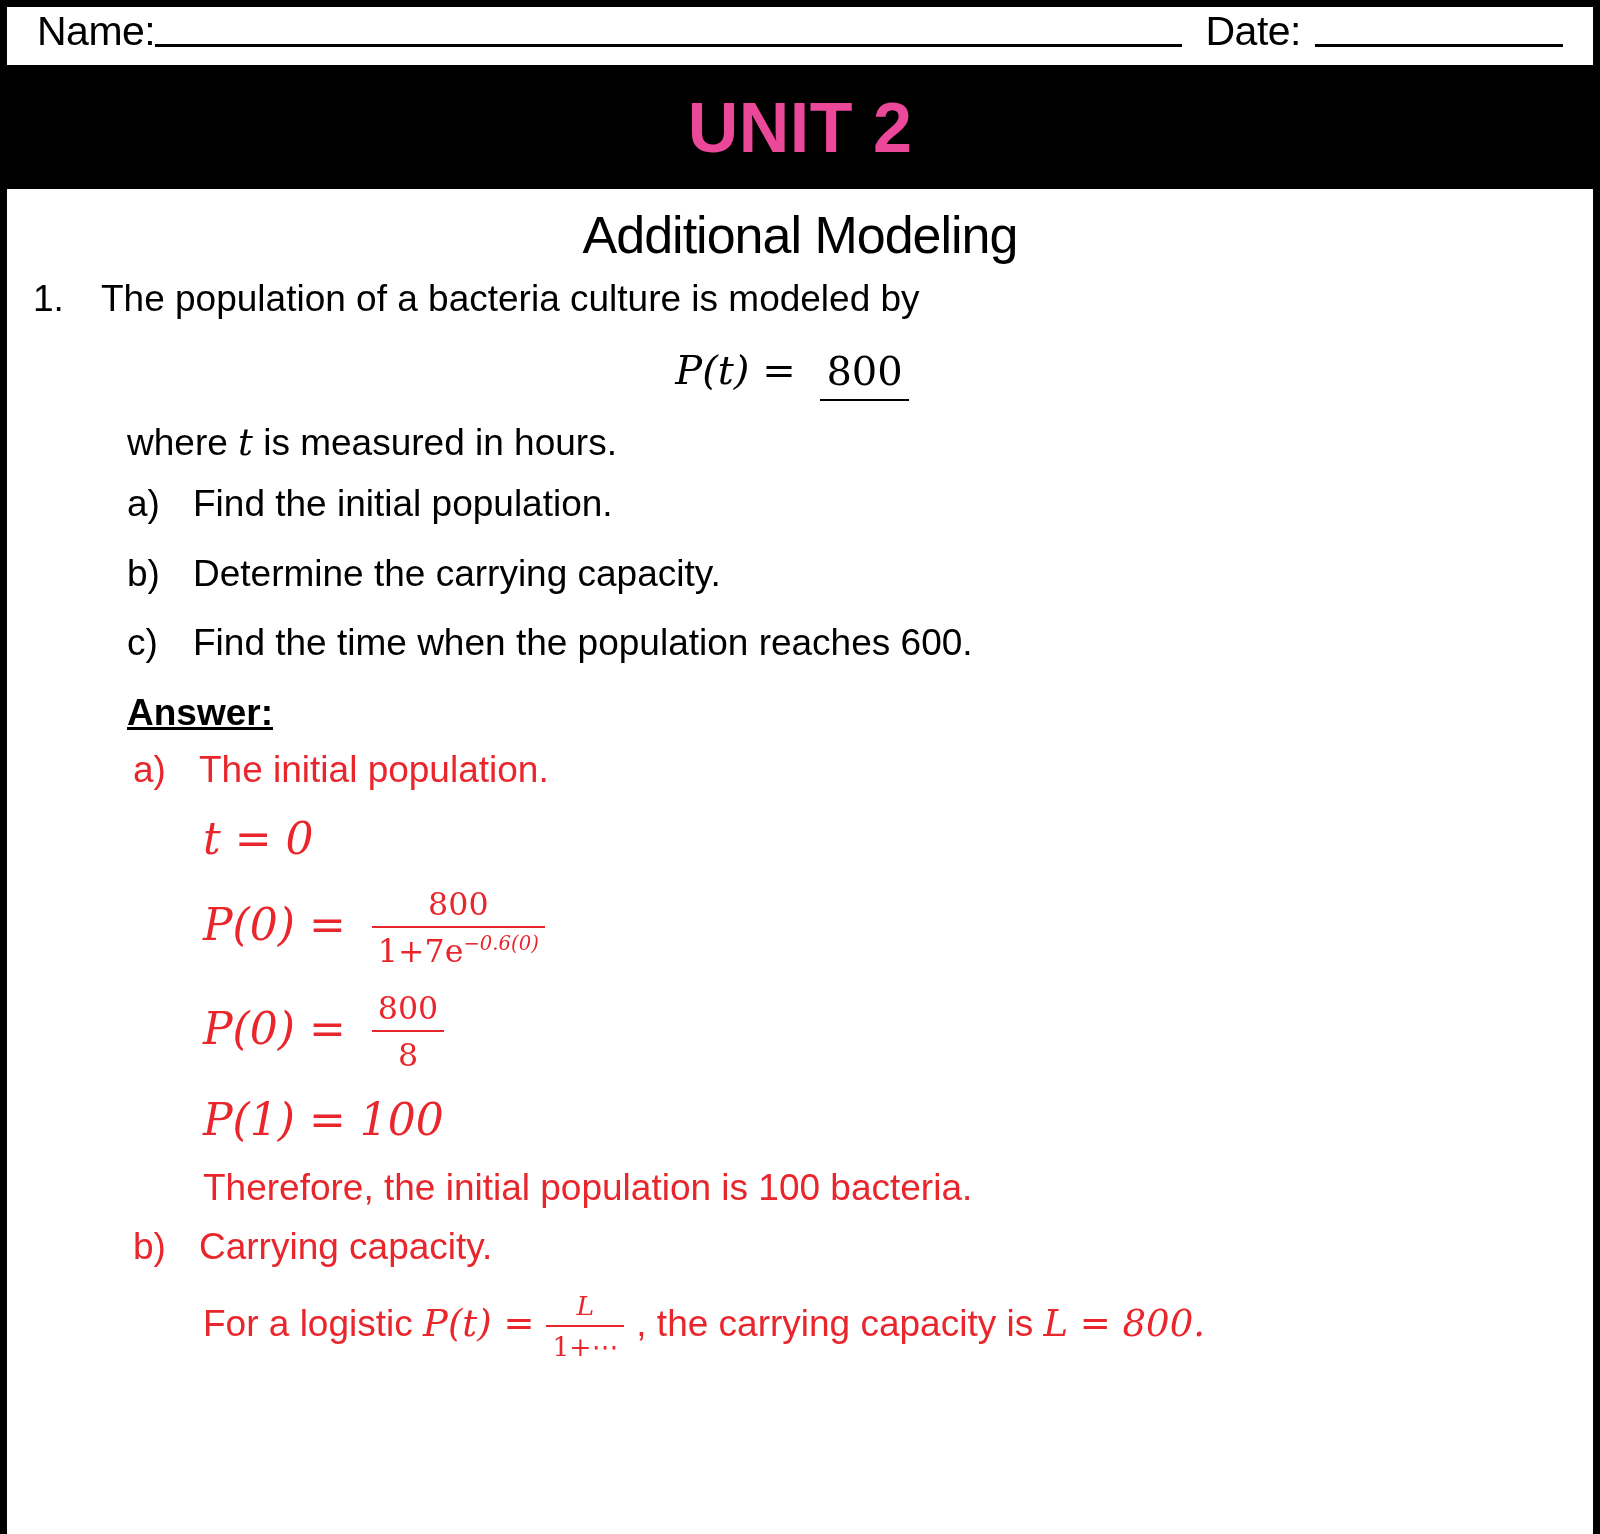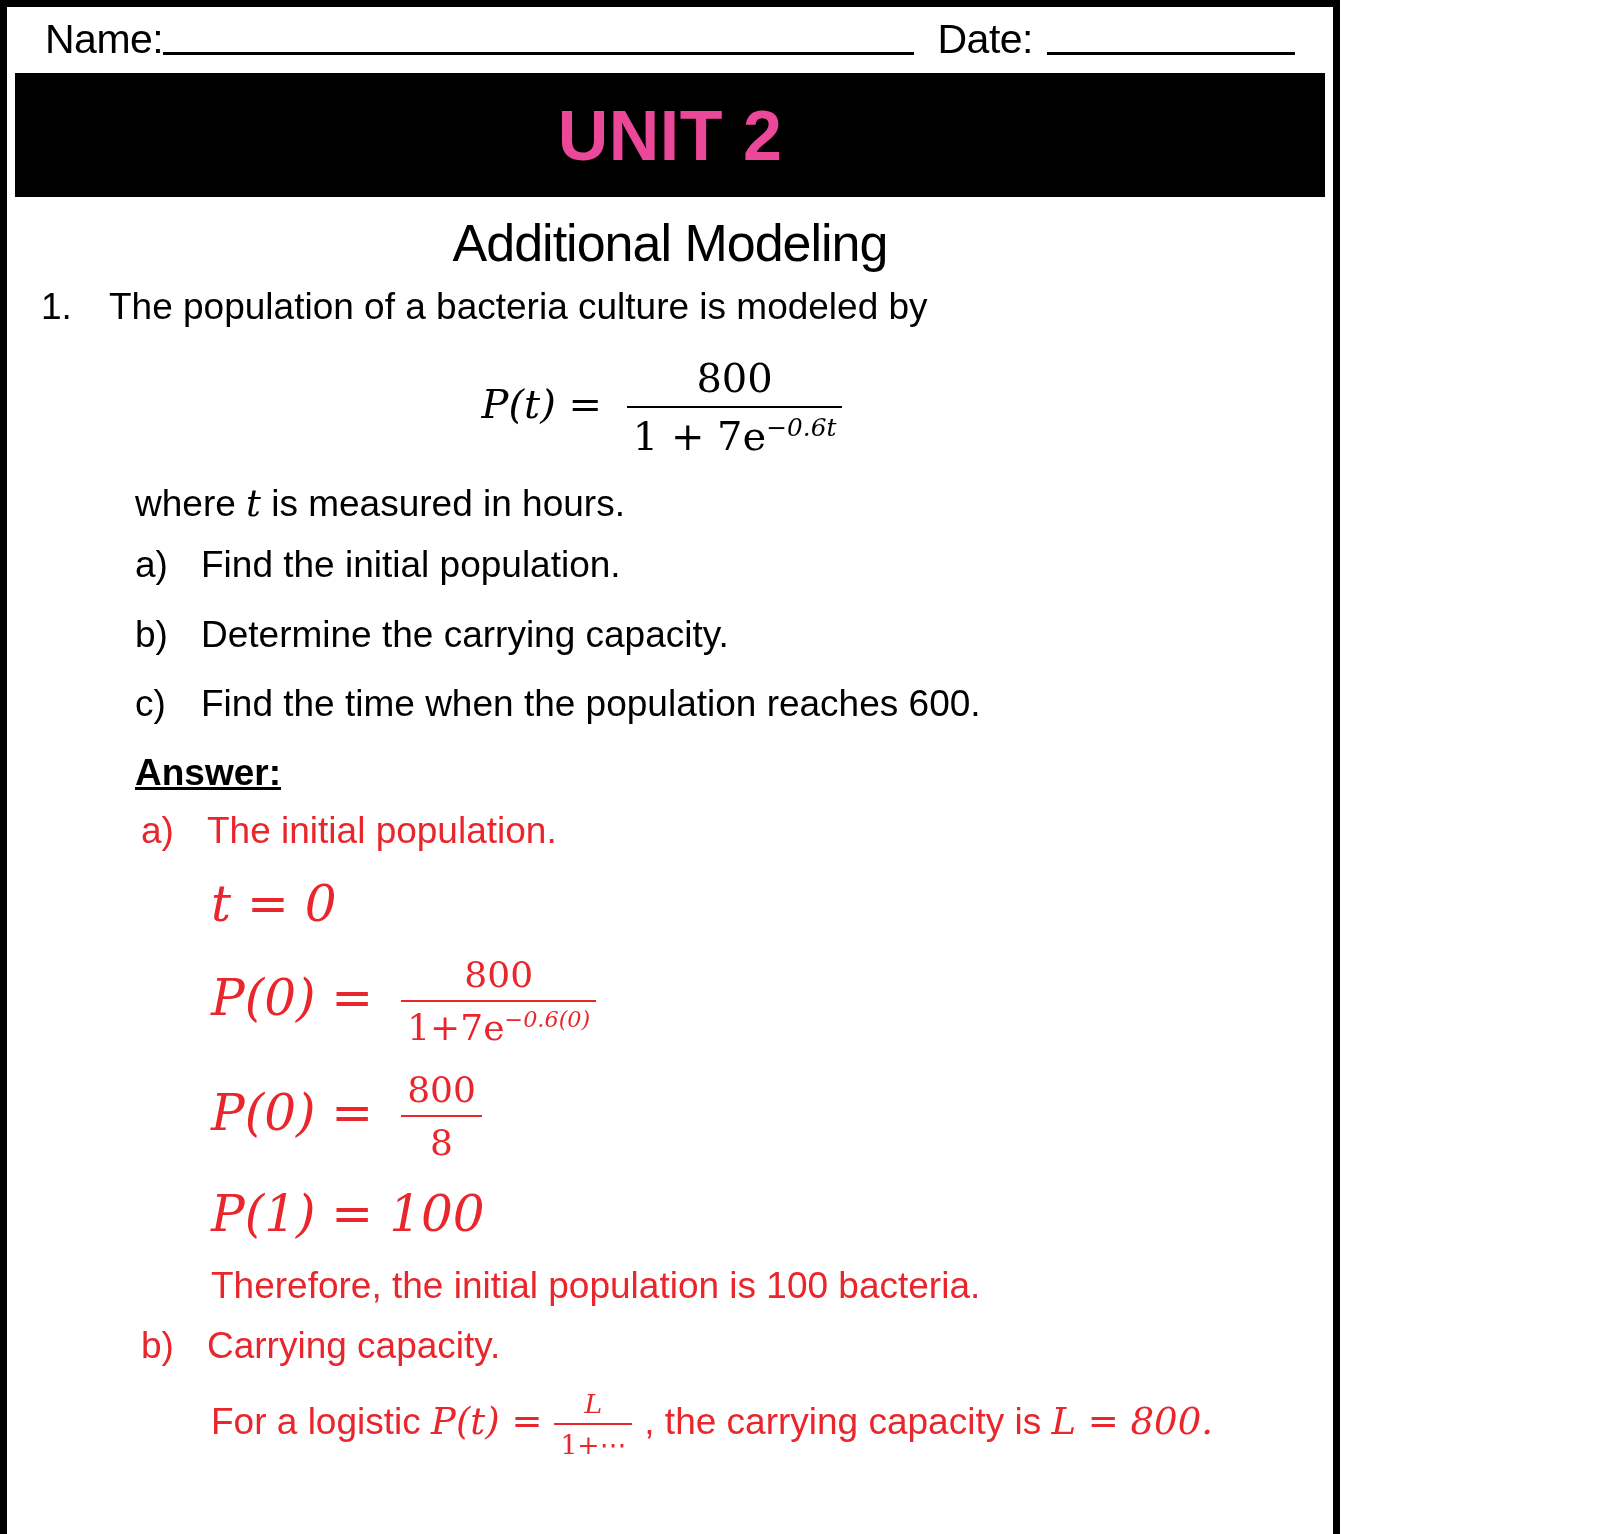--- a/index.html
+++ b/index.html
@@ -9,27 +9,27 @@
   }
   body {
     width: 1600px;
     height: 1534px;
     font-family: "Liberation Sans", sans-serif;
     color: #000000;
     overflow: hidden;
   }
   .page {
     position: relative;
-    width: 1340px;
+    width: 1600px;
     height: 1534px;
     box-sizing: border-box;
     border-left: 7px solid #000;
     border-right: 7px solid #000;
     border-top: 7px solid #000;
-    padding: 8px;
+    padding: 0;
     background: #fff;
   }
 
   
   .header-row {
     display: flex;
     align-items: flex-end;
     padding: 24px 30px 10px 30px;
     border-bottom: 6px solid #000;
     height: 64px;
@@ -159,21 +159,21 @@
     color: #e8262c;
     margin-left: 100px;
   }
   .ans .sub-item {
     margin-left: 0;
     margin-bottom: 18px;
   }
   .ans-step {
     margin: 16px 0 16px 70px;
     font-family: "DejaVu Serif", serif;
-    font-size: 50px;
+    font-size: 44px;
   }
   .ans-text {
     margin: 16px 0 12px 70px;
     font-size: 37px;
   }
   .small-frac {
     font-size: 0.72em;
   }
 </style>
 </head>
@@ -196,21 +196,20 @@
 
     <div class="q-row">
       <div class="q-num">1.</div>
       <div class="q-text">The population of a bacteria culture is modeled by</div>
     </div>
 
     <div class="formula-center eqline">
       <span class="mathi">P(t) =</span>
       <span class="frac">
         <span class="num mathr">800</span>
-        <span class="den"><span class="mathr">1 + 7e</span><sup class="exp mathi">−0.6t</sup></span>
       </span>
     </div>
 
     <div class="where-line">
       <span>where </span><span class="mathi">t</span><span> is measured in hours.</span>
     </div>
 
     <div class="sub-list">
       <div class="sub-item">
         <span class="sub-letter">a)</span>

